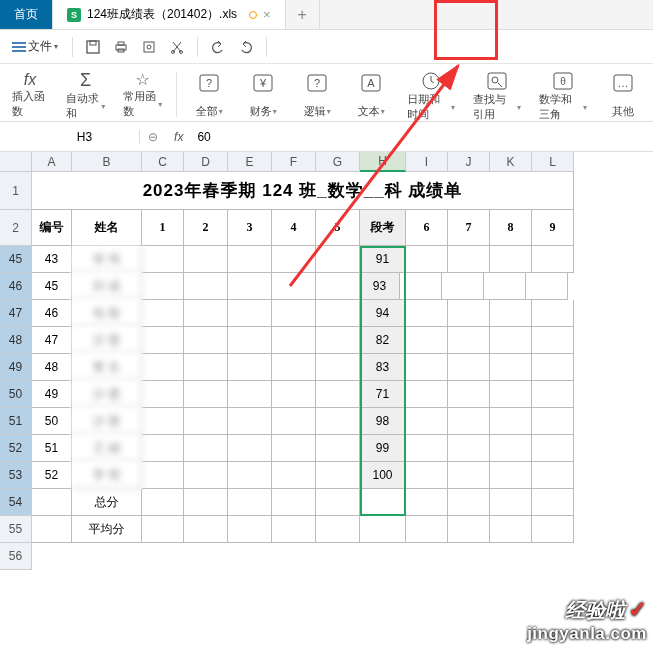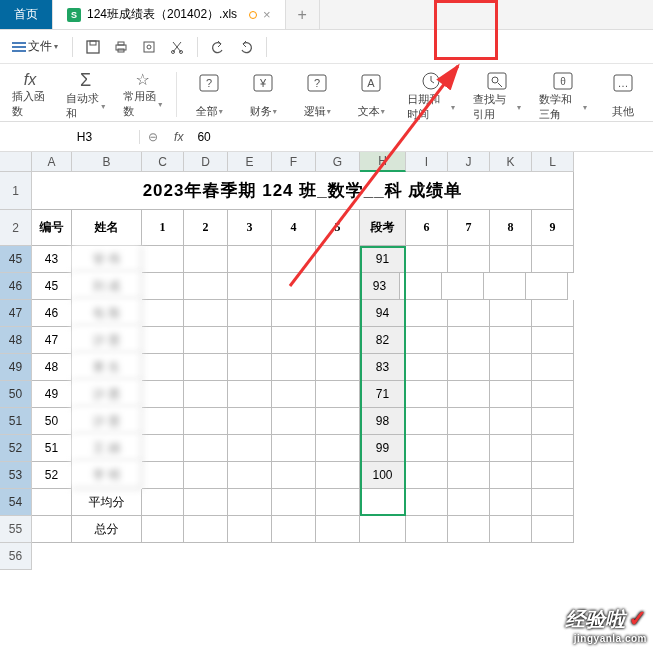--- a/index.html
+++ b/index.html
@@ -60,21 +60,21 @@
 
 .hl-box { position: absolute; border: 3px solid #e33; pointer-events: none; }
 
 
 .arrow { position: absolute; pointer-events: none; }
 
 
 .wm { position: absolute; right: 6px; bottom: 6px; text-align: right; color: #fff; text-shadow: 0 0 3px #000, 0 0 3px #000; font-weight: bold; }
 .wm .big { font-size: 20px; font-style: italic; }
 .wm .chk { color: #e33; font-size: 22px; }
-.wm .url { font-size: 10px; letter-spacing: 0.5px; }
+.wm .url { font-size: 17px; letter-spacing: 0.5px; }
 
 svg.ric-svg { width: 24px; height: 22px; }
 </style>
 </head>
 <body>
 
 <div class="tabs">
   <div class="tab home">
       <span>首页</span>
     </div>
@@ -452,35 +452,35 @@
           <div class="cell " style="width: 44px; height: 100%;"></div>
           <div class="cell sel-col" style="width: 46px; height: 100%;">100</div>
           <div class="cell " style="width: 42px; height: 100%;"></div>
           <div class="cell " style="width: 42px; height: 100%;"></div>
           <div class="cell " style="width: 42px; height: 100%;"></div>
           <div class="cell " style="width: 42px; height: 100%;"></div>
         </div>
         <div style="position: absolute; left: 328px; top: 74px; width: 46px; height: 270px; border: 2px solid rgb(31, 164, 99); pointer-events: none;"></div>
         <div class="row" style="height: 27px;">
           <div class="cell " style="width: 40px; height: 100%;"></div>
+          <div class="cell " style="width: 70px; height: 100%;">总分</div>
+          <div class="cell " style="width: 42px; height: 100%;"></div>
+          <div class="cell " style="width: 44px; height: 100%;"></div>
+          <div class="cell " style="width: 44px; height: 100%;"></div>
+          <div class="cell " style="width: 44px; height: 100%;"></div>
+          <div class="cell " style="width: 44px; height: 100%;"></div>
+          <div class="cell " style="width: 46px; height: 100%;"></div>
+          <div class="cell " style="width: 42px; height: 100%;"></div>
+          <div class="cell " style="width: 42px; height: 100%;"></div>
+          <div class="cell " style="width: 42px; height: 100%;"></div>
+          <div class="cell " style="width: 42px; height: 100%;"></div>
+        </div>
+        <div class="row" style="height: 27px;">
+          <div class="cell " style="width: 40px; height: 100%;"></div>
           <div class="cell " style="width: 70px; height: 100%;">平均分</div>
-          <div class="cell " style="width: 42px; height: 100%;"></div>
-          <div class="cell " style="width: 44px; height: 100%;"></div>
-          <div class="cell " style="width: 44px; height: 100%;"></div>
-          <div class="cell " style="width: 44px; height: 100%;"></div>
-          <div class="cell " style="width: 44px; height: 100%;"></div>
-          <div class="cell " style="width: 46px; height: 100%;"></div>
-          <div class="cell " style="width: 42px; height: 100%;"></div>
-          <div class="cell " style="width: 42px; height: 100%;"></div>
-          <div class="cell " style="width: 42px; height: 100%;"></div>
-          <div class="cell " style="width: 42px; height: 100%;"></div>
-        </div>
-        <div class="row" style="height: 27px;">
-          <div class="cell " style="width: 40px; height: 100%;"></div>
-          <div class="cell " style="width: 70px; height: 100%;">总分</div>
           <div class="cell " style="width: 42px; height: 100%;"></div>
           <div class="cell " style="width: 44px; height: 100%;"></div>
           <div class="cell " style="width: 44px; height: 100%;"></div>
           <div class="cell " style="width: 44px; height: 100%;"></div>
           <div class="cell " style="width: 44px; height: 100%;"></div>
           <div class="cell " style="width: 46px; height: 100%;"></div>
           <div class="cell " style="width: 42px; height: 100%;"></div>
           <div class="cell " style="width: 42px; height: 100%;"></div>
           <div class="cell " style="width: 42px; height: 100%;"></div>
           <div class="cell " style="width: 42px; height: 100%;"></div>

